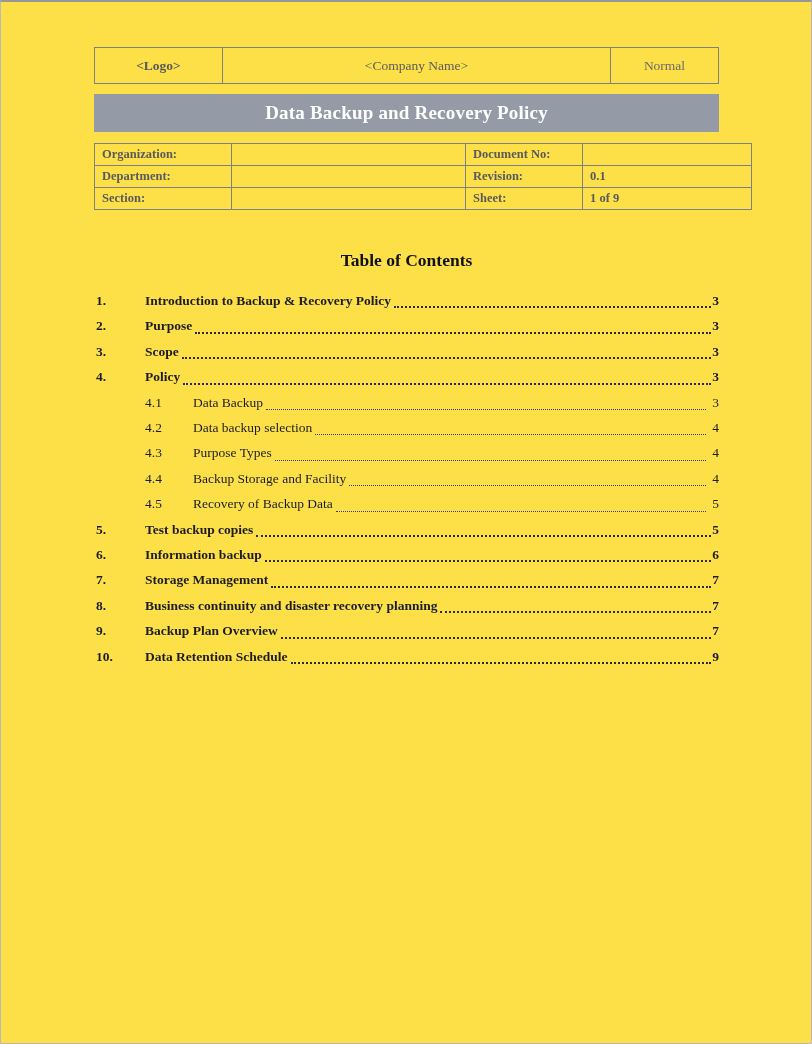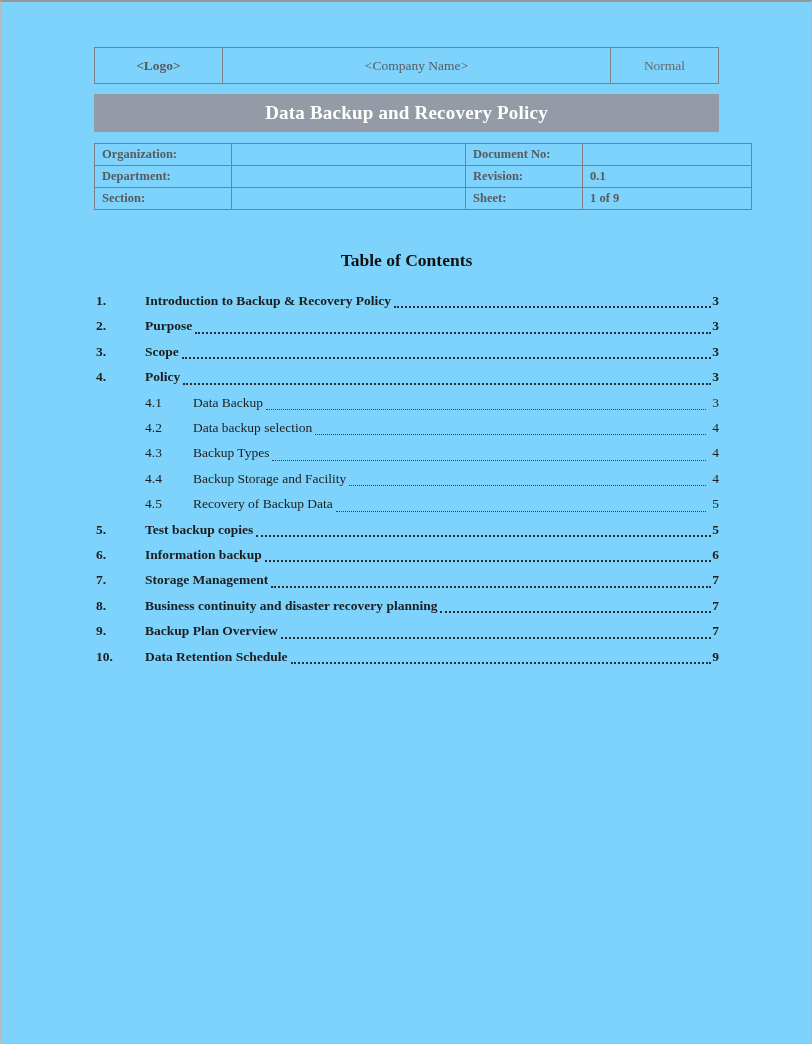--- a/index.html
+++ b/index.html
@@ -1,21 +1,21 @@
 <!DOCTYPE html>
 <html><head>
 <meta charset="utf-8">
 <style>
   html, body { margin: 0; padding: 0; background: #ffffff; }
   .page {
     position: relative;
     width: 812px;
     height: 1044px;
     box-sizing: border-box;
-    background: #7dd3fc;
+    background: #fde047;
     border: 1px solid #b9b9b9;
     border-top: 2px solid #979797;
     font-family: "Liberation Serif", "DejaVu Serif", serif;
     overflow: hidden;
   }
   .content { margin-left: 93px; width: 625px; }
 
   
   .header-table {
     display: flex;
@@ -171,21 +171,21 @@
 
       <div class="toc-row lvl2">
         <span class="toc-num">4.2</span>
         <span class="toc-title">Data backup selection</span>
         <span class="toc-leader"></span>
         <span class="toc-page">4</span>
       </div>
 
       <div class="toc-row lvl2">
         <span class="toc-num">4.3</span>
-        <span class="toc-title">Backup Types</span>
+        <span class="toc-title">Purpose Types</span>
         <span class="toc-leader"></span>
         <span class="toc-page">4</span>
       </div>
 
       <div class="toc-row lvl2">
         <span class="toc-num">4.4</span>
         <span class="toc-title">Backup Storage and Facility</span>
         <span class="toc-leader"></span>
         <span class="toc-page">4</span>
       </div>

